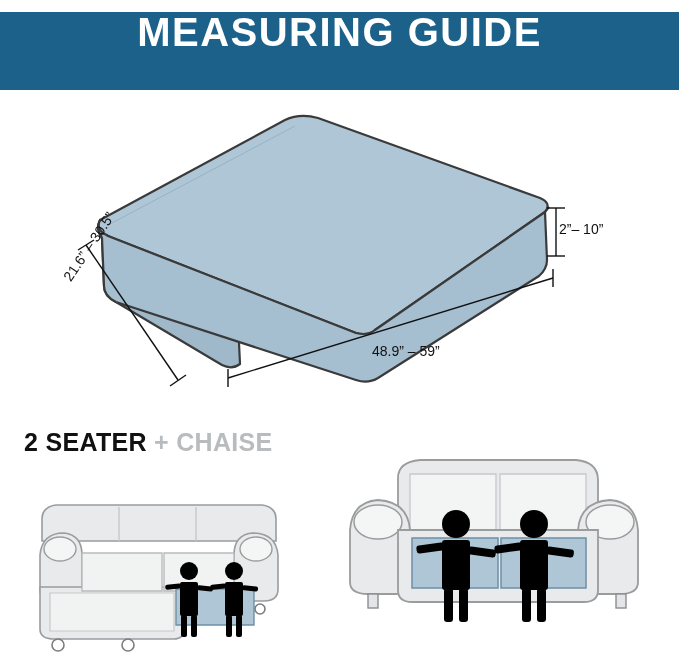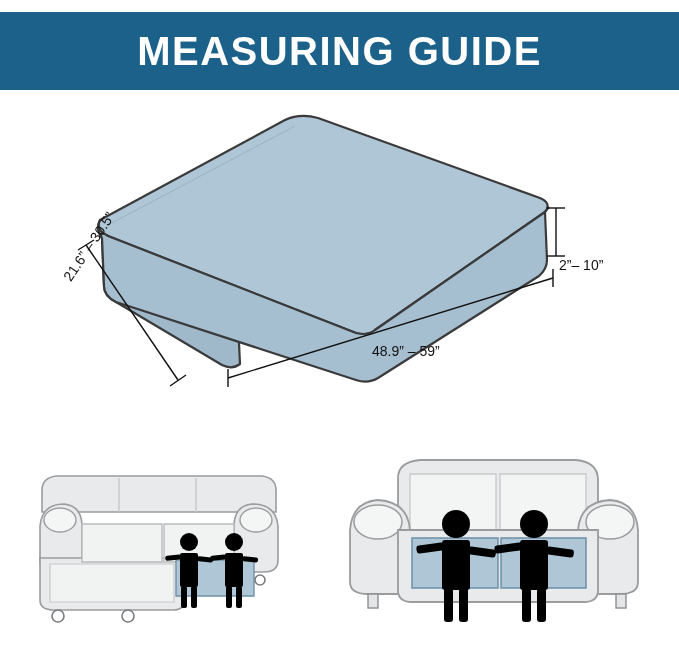--- a/index.html
+++ b/index.html
@@ -17,21 +17,21 @@
 
   
   .header-banner {
     position: absolute;
     left: 0;
     top: 12px;
     width: 679px;
     height: 78px;
     background: #1b6189;
     display: flex;
-    align-items: center;
+    align-items: flex-start;
     justify-content: center;
   }
   .header-title {
     color: #ffffff;
     font-size: 40px;
     font-weight: bold;
     letter-spacing: 1.5px;
     font-family: "Liberation Sans", sans-serif;
     text-align: center;
     line-height: 1;
@@ -57,21 +57,20 @@
     font-family: "Liberation Sans", sans-serif;
     white-space: nowrap;
   }
   .dim-width {
     left: 372px;
     top: 253px;
   }
   .dim-height {
     left: 559px;
     top: 131px;
-    margin-top: 36px;
   }
   .dim-depth {
     left: 60px;
     top: 185px;
     transform: rotate(-56deg);
     transform-origin: left top;
   }
 
   
   .bottom-area {
@@ -148,20 +147,25 @@
   <div class="dim-label dim-width">48.9” – 59”</div>
 
   <div class="dim-label dim-height">2”– 10”</div>
 
   <div class="dim-label dim-depth">21.6” – 30.5”</div>
 </div>
 
 <div class="bottom-area">
 
   <div class="section section-left">
+    <div class="section-title">
+      <span>2 SEATER</span>
+      <span class="muted">+</span>
+      <span class="muted">CHAISE</span>
+    </div>
 
     <div class="sofa-wrap">
       <svg width="300" height="190" viewBox="0 0 300 190">
 
         <path d="M 18 52 Q 18 40 32 38 L 238 38 Q 252 40 252 52 L 252 74 L 18 74 Z" fill="#e9eaeb" stroke="#9a9c9e" stroke-width="1.6"></path>
 
         <line x1="95" y1="40" x2="95" y2="74" stroke="#c6c8ca" stroke-width="1.4"></line>
         <line x1="172" y1="40" x2="172" y2="74" stroke="#c6c8ca" stroke-width="1.4"></line>
 
         <path d="M 228 66 Q 252 66 254 88 L 254 122 Q 254 134 240 134 L 222 134 Q 210 134 210 122 L 210 88 Q 210 68 228 66 Z" fill="#e9eaeb" stroke="#9a9c9e" stroke-width="1.6"></path>

